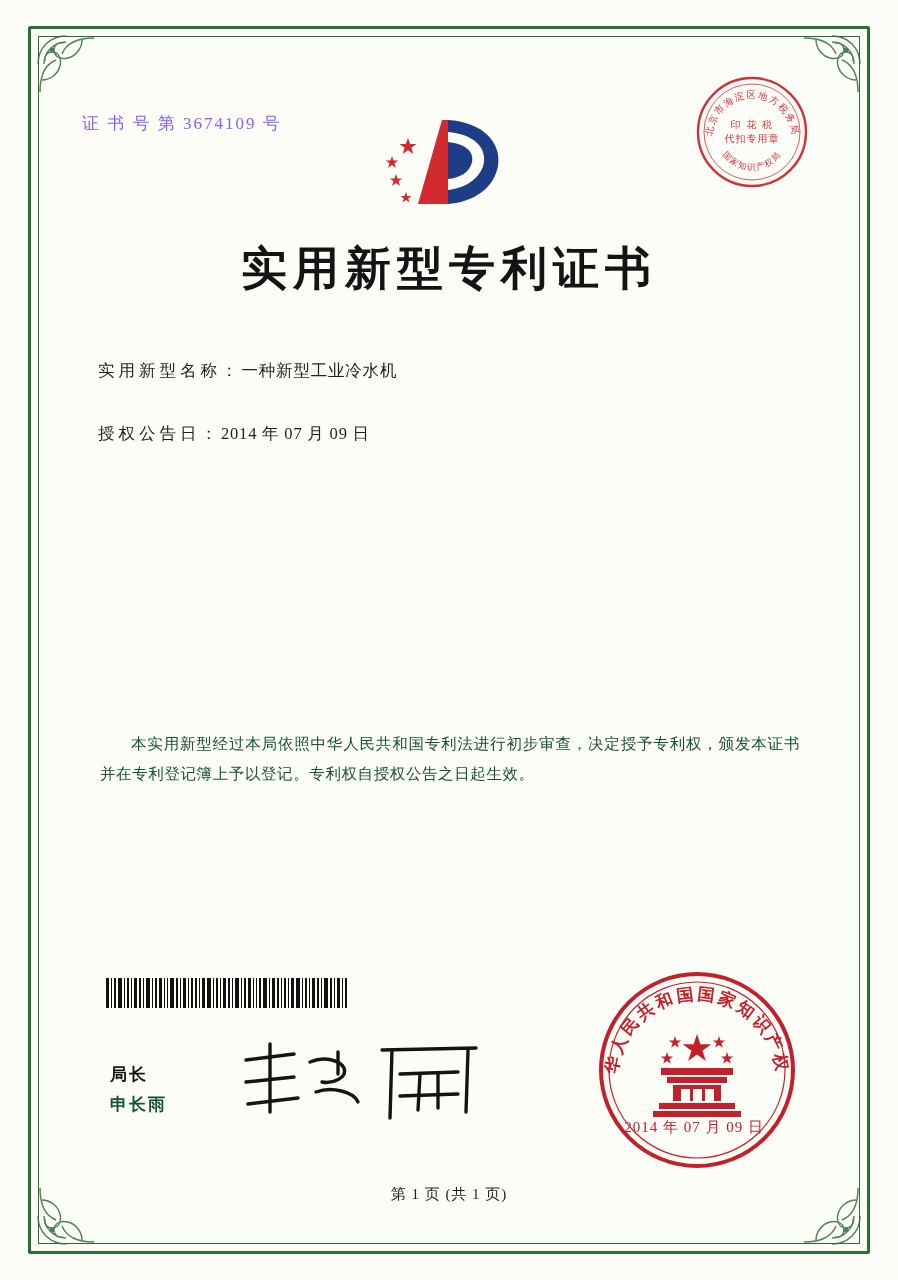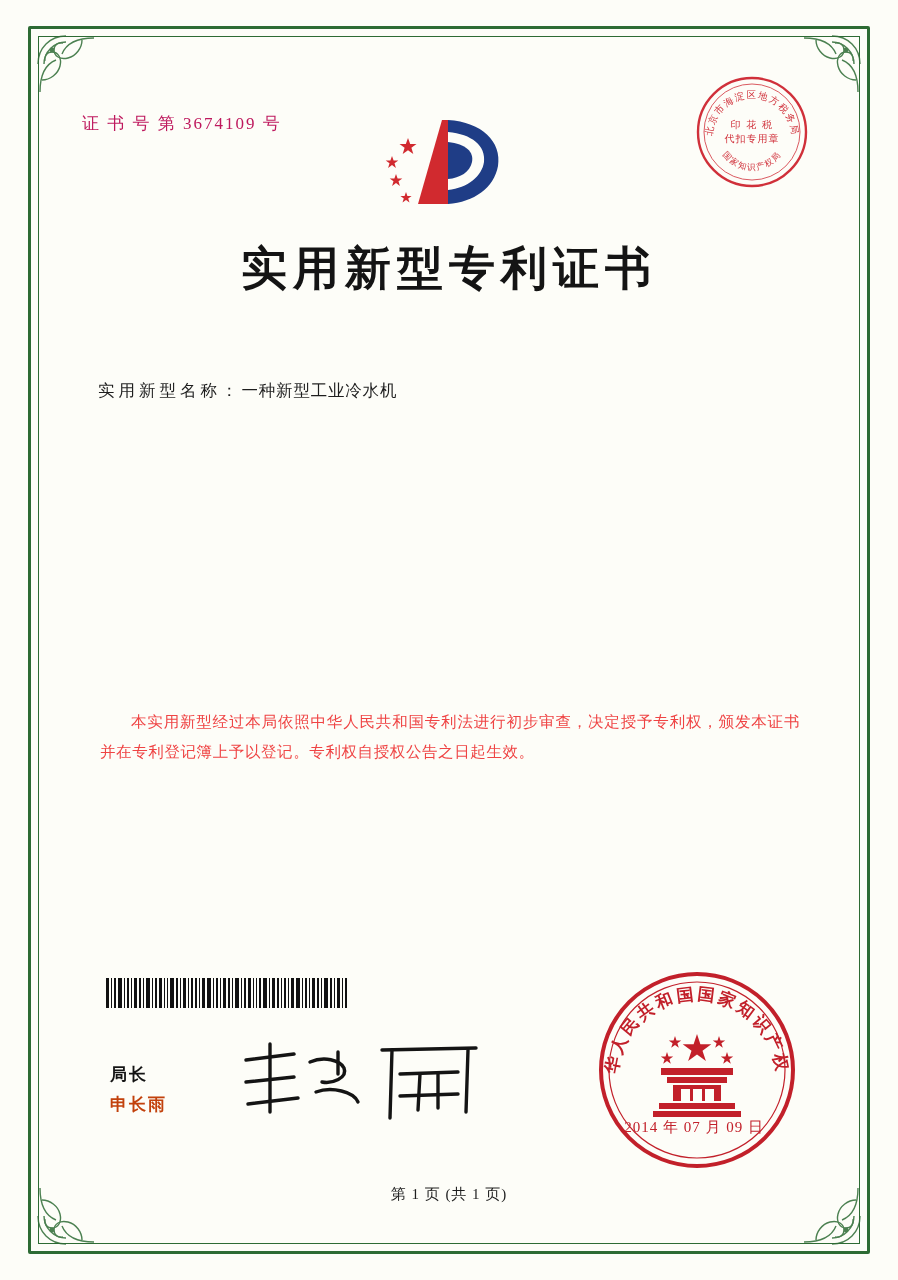--- a/index.html
+++ b/index.html
@@ -51,21 +51,21 @@
   .corner.bl { left: 32px; bottom: 30px; transform: scaleY(-1); }
   .corner.br { right: 32px; bottom: 30px; transform: scale(-1,-1); }
 
   
   .cert-no {
     position: absolute;
     left: 82px;
     top: 112px;
     font-size: 17px;
     letter-spacing: 2px;
-    color: #be185d;
+    color: #8b5cf6;
   }
 
   
   .logo {
     position: absolute;
     left: 378px;
     top: 108px;
     width: 140px;
     height: 110px;
   }
@@ -105,36 +105,35 @@
   .field-row {
     font-size: 16.5px;
     color: #1e1e1e;
     margin-bottom: 41px;
     letter-spacing: 0.5px;
     white-space: nowrap;
   }
   .field-label {
     display: inline-block;
     letter-spacing: 4px;
-    margin-top: 20px;
   }
   .field-value {
     display: inline;
     letter-spacing: 0.8px;
   }
 
   
   .body-text {
     position: absolute;
     left: 100px;
-    top: 707px;
+    top: 729px;
     width: 700px;
     font-size: 15.5px;
     line-height: 30px;
-    color: #ef4444;
+    color: #14532d;
     letter-spacing: 0.6px;
     text-align: justify;
   }
   .body-text p {
     margin: 0 0 5px 0;
     text-indent: 2em;
   }
 
   
   .barcode {
@@ -163,21 +162,21 @@
     letter-spacing: 2px;
     color: #141414;
   }
   .sig-name {
     position: absolute;
     left: 110px;
     top: 1093px;
     font-size: 17px;
     font-weight: bold;
     letter-spacing: 2px;
-    color: #c2410c;
+    color: #14532d;
   }
   .sig-hand {
     position: absolute;
     left: 232px;
     top: 1034px;
     width: 250px;
     height: 95px;
   }
   .sig-hand svg { width: 100%; height: 100%; }
 
@@ -310,20 +309,23 @@
       <text x="60" y="56" text-anchor="middle" font-size="10" fill="#d0303a" letter-spacing="1.5" font-family="'Liberation Sans', sans-serif">印 花 税</text>
       <text x="60" y="70" text-anchor="middle" font-size="10" fill="#d0303a" letter-spacing="1" font-family="'Liberation Sans', sans-serif">代扣专用章</text>
     </svg>
   </div>
 
   <div class="main-title">实用新型专利证书</div>
 
   <div class="fields">
     <div class="field-row">
       <span class="field-label">实用新型名称：</span><span class="field-value">一种新型工业冷水机</span>
+    </div>
+    <div class="field-row">
+      <span class="field-label">授权公告日：</span><span class="field-value">2014 年 07 月 09 日</span>
     </div>
   </div>
 
   <div class="body-text">
     <p>本实用新型经过本局依照中华人民共和国专利法进行初步审查，决定授予专利权，颁发本证书并在专利登记簿上予以登记。专利权自授权公告之日起生效。</p>
   </div>
 
   <div class="barcode">
     <i style="width:3px"></i>
       <i style="width:1px"></i>

